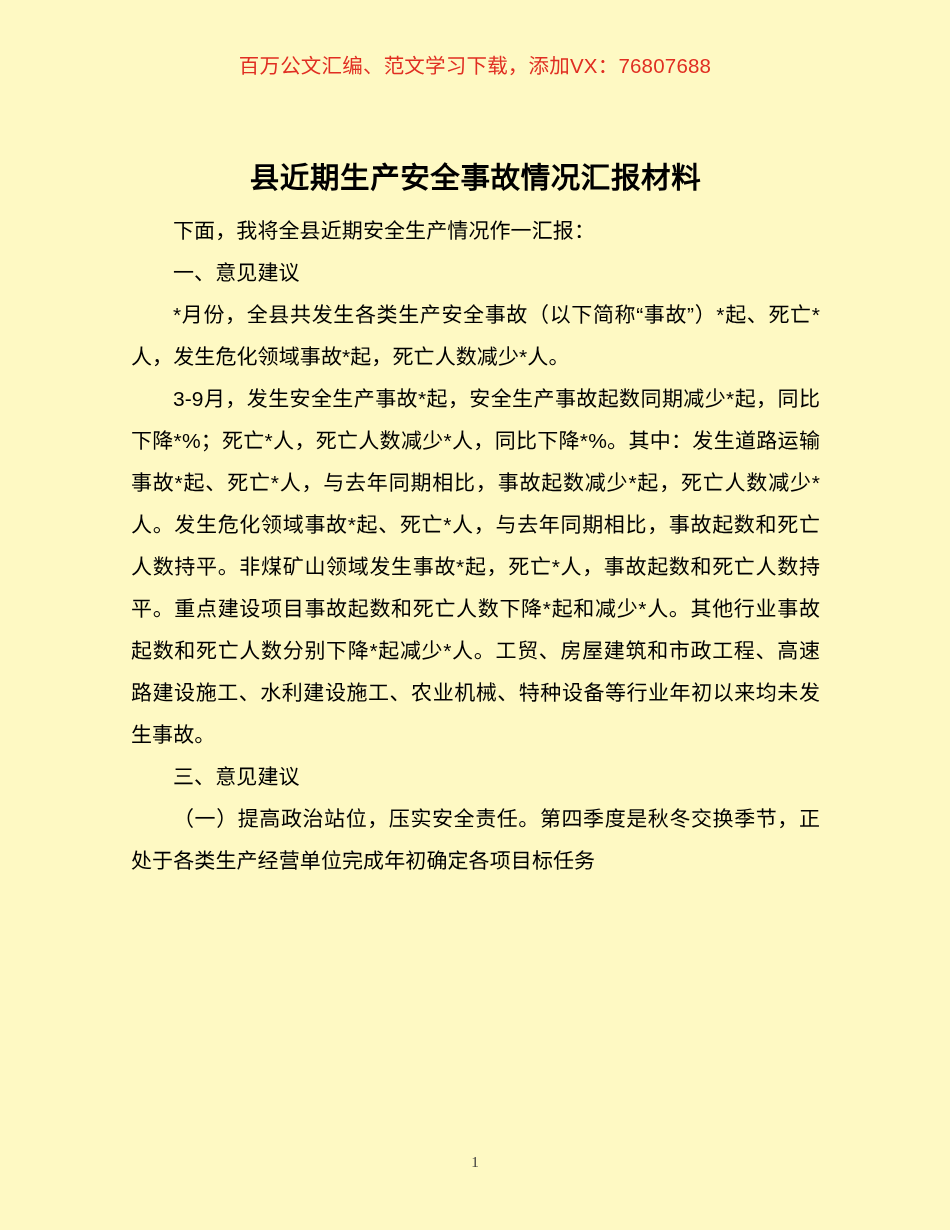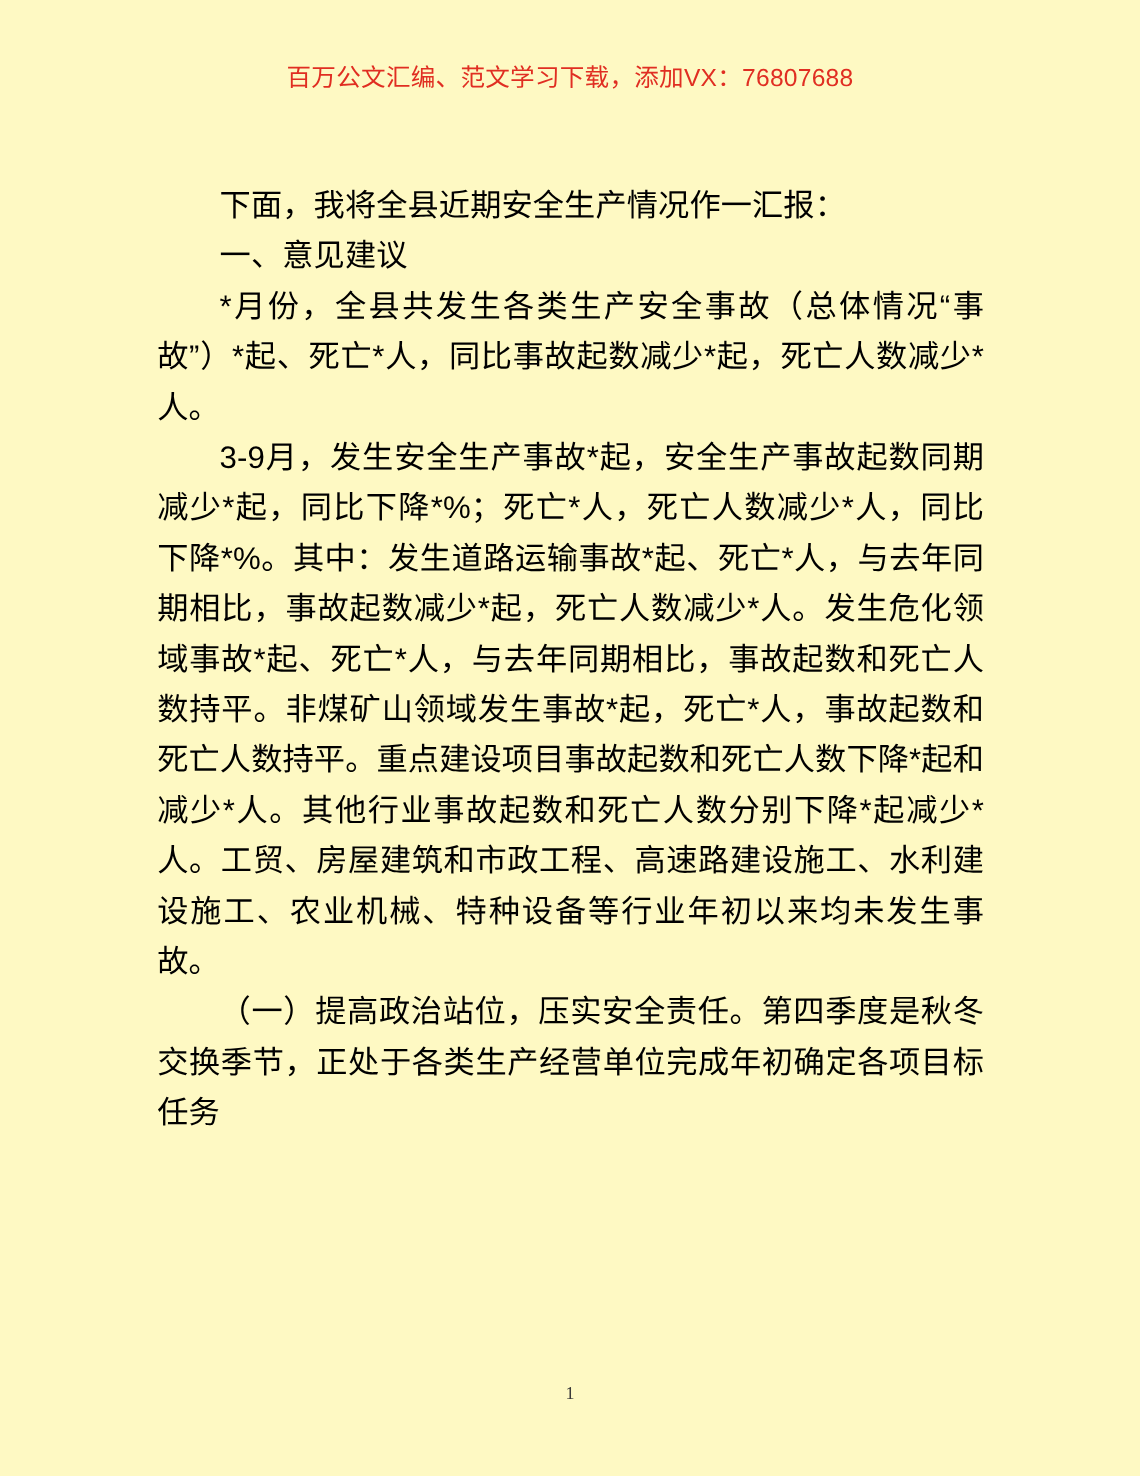--- a/index.html
+++ b/index.html
@@ -48,21 +48,21 @@
     font-size: 29.5px;
     font-weight: bold;
     text-align: center;
     letter-spacing: 0.6px;
     line-height: 1.36;
     margin: 0 0 12px 0;
     padding-top: 8px;
   }
 
   p.para {
-    font-size: 26px;
+    font-size: 21px;
     line-height: 42px;
     margin: 0;
     padding: 0;
     text-align: justify;
     text-justify: inter-ideograph;
     text-indent: 2em;
     letter-spacing: 0.1px;
     word-break: break-all;
   }
 
@@ -85,30 +85,32 @@
 </style>
 </head>
 <body>
 
 <div class="page">
 
   <div class="promo-banner">百万公文汇编、范文学习下载，添加VX：76807688</div>
 
   <div class="doc-body">
 
+    <h1 class="doc-title">县近期生产安全事故情况汇报材料</h1>
 
     <p class="para">下面，我将全县近期安全生产情况作一汇报：</p>
 
     <p class="para heading">一、意见建议</p>
 
-    <p class="para">*月份，全县共发生各类生产安全事故（总体情况“事故”）*起、死亡*人，同比事故起数减少*起，死亡人数减少*人。</p>
+    <p class="para">*月份，全县共发生各类生产安全事故（以下简称“事故”）*起、死亡*人，发生危化领域事故*起，死亡人数减少*人。</p>
 
 
     <p class="para">3-9月，发生安全生产事故*起，安全生产事故起数同期减少*起，同比下降*%；死亡*人，死亡人数减少*人，同比下降*%。其中：发生道路运输事故*起、死亡*人，与去年同期相比，事故起数减少*起，死亡人数减少*人。发生危化领域事故*起、死亡*人，与去年同期相比，事故起数和死亡人数持平。非煤矿山领域发生事故*起，死亡*人，事故起数和死亡人数持平。重点建设项目事故起数和死亡人数下降*起和减少*人。其他行业事故起数和死亡人数分别下降*起减少*人。工贸、房屋建筑和市政工程、高速路建设施工、水利建设施工、农业机械、特种设备等行业年初以来均未发生事故。</p>
 
+    <p class="para heading">三、意见建议</p>
 
     <p class="para">（一）提高政治站位，压实安全责任。第四季度是秋冬交换季节，正处于各类生产经营单位完成年初确定各项目标任务</p>
 
   </div>
 
   <div class="page-number">1</div>
 
 </div>
 
 </body></html>

